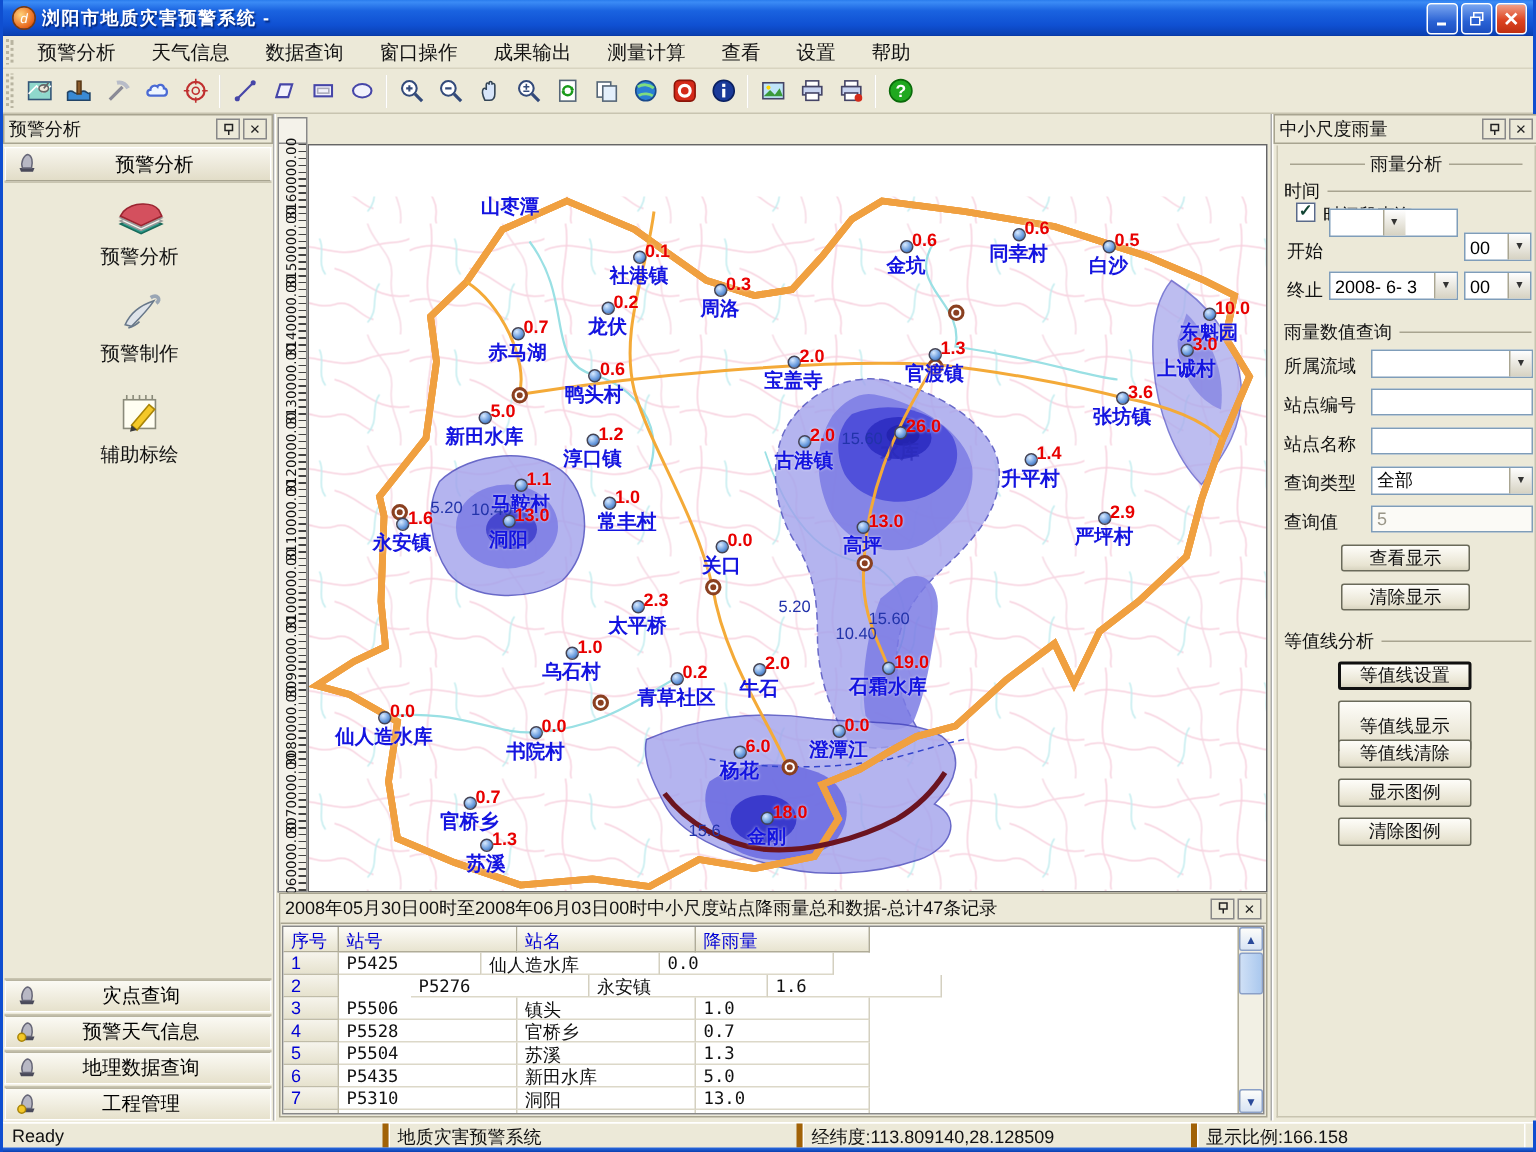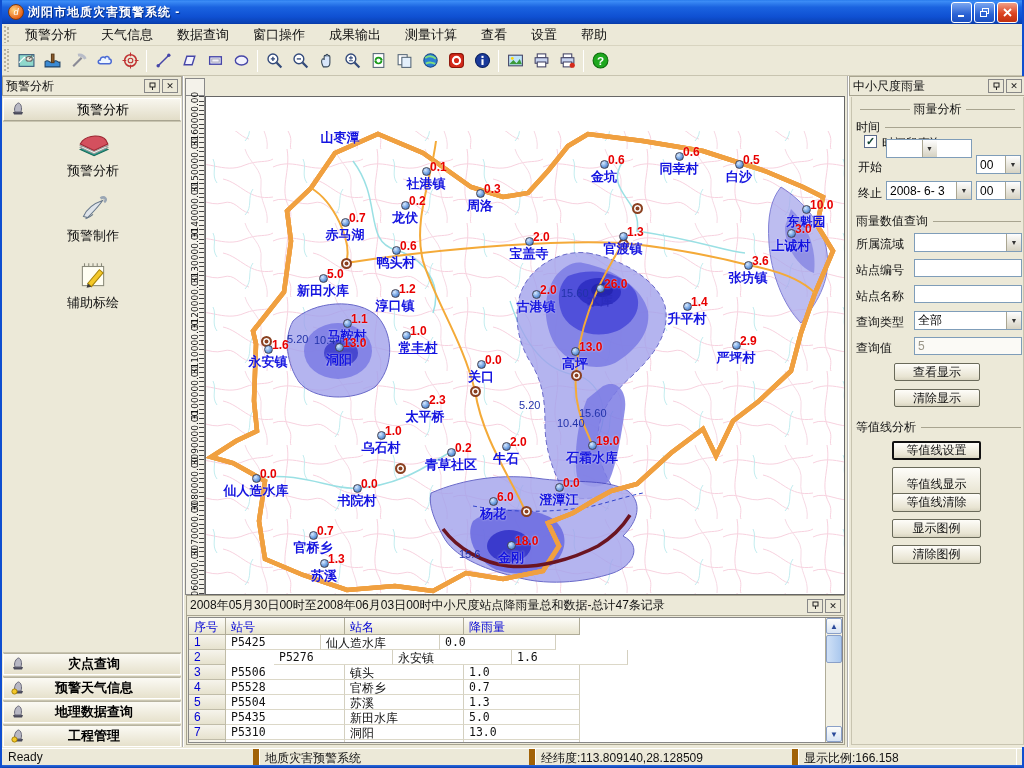--- a/index.html
+++ b/index.html
@@ -50,21 +50,21 @@
     border-right:2px groove #fff; }
   .group-bar { position:absolute; left:1px; top:22px; right:1px; height:23px;
     background:linear-gradient(#f8f6ee,#e2ddc8); border:1px solid #fff; border-bottom:1px solid #a8a490;
     box-shadow:0 1px 0 #c8c4b0; display:flex; align-items:center; font-size:13px; }
   .group-bar .glabel { flex:1; text-align:center; }
   .lp-item { position:absolute; left:0; width:182px; text-align:center; cursor:pointer; }
   .lp-item svg { width:34px; height:34px; display:block; margin:0 auto; }
   .lp-item .lbl { font-size:13px; color:#111; margin-top:2px; }
   .bottom-bar { position:absolute; left:1px; right:1px; height:22px;
     background:linear-gradient(#fbfaf4,#e6e1cc); border:1px solid #fff; border-top:1px solid #b8b4a0;
-    box-shadow:0 -1px 0 #c8c4b0; display:flex; align-items:center; font-size:13px; cursor:pointer;font-weight:bold;}
+    box-shadow:0 -1px 0 #c8c4b0; display:flex; align-items:center; font-size:13px; cursor:pointer;}
   .bottom-bar svg { width:16px; height:16px; margin:0 4px 0 6px; }
   .bottom-bar .blabel { flex:1; text-align:center; margin-right:22px; }
 
   
   #map-region { position:absolute; left:183px; top:76px; width:660px; height:519px; background:#ece9d8; }
   #ruler-corner { position:absolute; left:0; top:2px; width:20px; height:18px; background:#f4f2ea; border:1px solid #888; }
   #ruler-top { position:absolute; left:20px; top:2px; right:0; height:18px; background:#f4f2ea; border:1px solid #888; border-left:none;
     background-image:repeating-linear-gradient(to right, #444 0 1px, transparent 1px 5.8px);
     background-size:100% 5px; background-position:0 bottom; background-repeat:no-repeat; }
   .rx-label { position:absolute; top:1px; transform:translateX(-50%); font-size:9px; font-family:"DejaVu Sans",sans-serif; color:#111; background:#f4f2ea; padding:0 2px; }
@@ -122,21 +122,21 @@
   .tfield { position:absolute; height:18px; background:#fff; border:1px solid #7f9db9; font-size:12px; padding:0 3px; color:#111;
     font-family:"Liberation Sans",sans-serif; }
   .tfield.disabled { color:#9a9688; background:#fbfaf6; }
   .xp-btn { position:absolute; height:18px; background:linear-gradient(#fefdf9,#e8e4d2 80%,#d8d4c0);
     border:1px solid #6a6a5a; border-radius:2px; font-size:12px; color:#111; text-align:center;
     display:flex; align-items:center; justify-content:center; cursor:pointer; }
   .xp-btn.default { border:2px solid #111; }
 
   
   #status-bar { position:absolute; left:0; top:748px; width:100%; height:17px; background:#ece9d8; border-top:1px solid #fff; font-size:12px; color:#111; }
-  #status-bar .seg { position:absolute; top:0; height:100%; padding:1px 6px; border-right:6px solid #a16207; box-shadow:1px 0 0 #fff; white-space:nowrap; overflow:hidden; }
+  #status-bar .seg { position:absolute; top:0; height:100%; padding:1px 6px; border-right:4px solid #a16207; box-shadow:1px 0 0 #fff; white-space:nowrap; overflow:hidden; }
   #win-bottom { position:absolute; left:0; top:765px; width:100%; height:3px; background:linear-gradient(#2a6ae0,#0a3fb0); }
 </style>
 </head>
 <body>
 
 <div id="win">
 
   <div class="titlebar">
     <div class="app-icon">d</div>
     <span class="title-text">浏阳市地质灾害预警系统  -</span>

